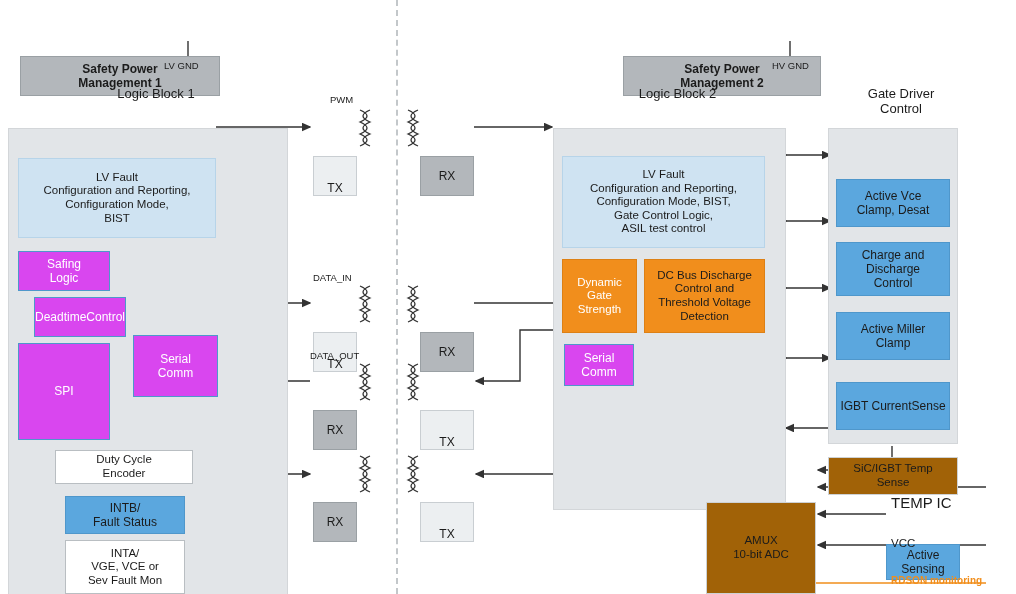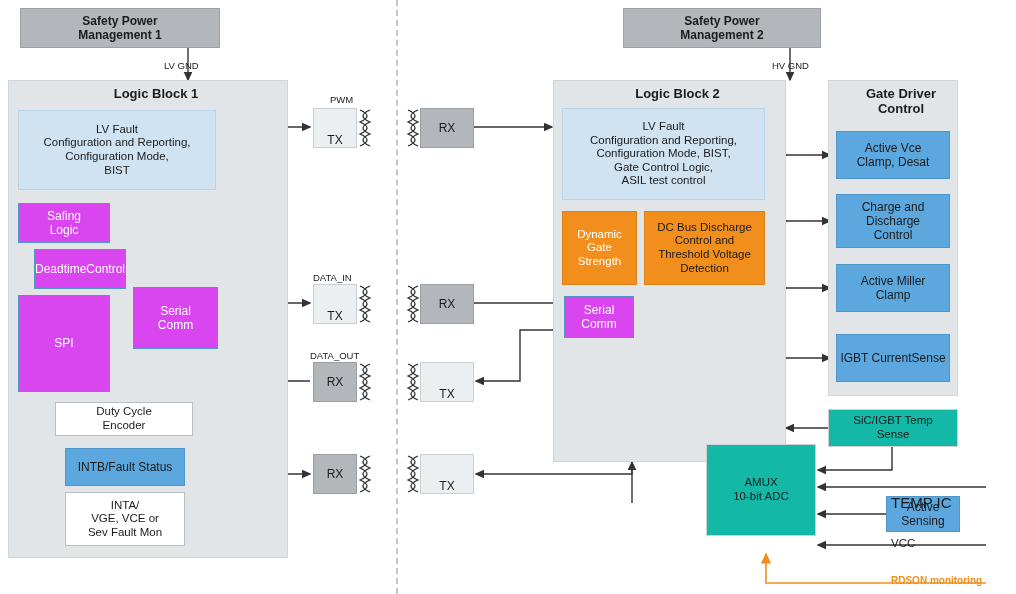--- a/index.html
+++ b/index.html
@@ -2,36 +2,36 @@
 <html><head>
 <meta charset="utf-8">
 <style>
   html,body{margin:0;padding:0;}
   body{
     width:1016px;height:594px;position:relative;overflow:hidden;
     background:#ffffff;
     font-family:"Liberation Sans", sans-serif;
     color:#1b1b1b;
   }
-  .box{position:absolute;box-sizing:border-box;display:flex;align-items:center;justify-content:center;text-align:center;line-height:1.18;}
+  .box{position:absolute;box-sizing:border-box;display:flex;align-items:center;justify-content:center;text-align:center;line-height:1.18;margin-top:48px;}
   .lbl{position:absolute;white-space:nowrap;}
 
   
   .gray-hdr{background:#b3b7bb;border:1px solid #9aa0a4;color:#1b1b1b;font-weight:bold;font-size:12px;}
   .panel{background:#e2e5e8;border:1px solid #d3d6d9;}
-  .panel-title{position:absolute;font-weight:bold;font-size:13px;text-align:center;padding-left:8px;}
+  .panel-title{position:absolute;font-weight:normal;font-size:13px;text-align:center;padding-left:8px;}
   .blue-lt{background:#cfe3f2;border:1px solid #b7d4e9;font-size:11.5px;}
   .blue-md{background:#d946ef;border:1px solid #4f97cb;color:#ffffff;font-size:12px;}
   .blue-md2{background:#5ba7de;border:1px solid #4f97cb;color:#1b1b1b;font-size:12px;}
   .orange{background:#f18e1c;border:1px solid #dd8015;color:#ffffff;font-size:11.5px;}
   .orange2{background:#f18e1c;border:1px solid #dd8015;color:#1b1b1b;font-size:11.5px;}
   .txbox{background:#eceff1;border:1px solid #c9ced2;font-size:12px;align-items:flex-end;}
   .rxbox{background:#b3b7bb;border:1px solid #9aa0a4;font-size:12px;}
   .whitebox{background:#ffffff;border:1px solid #b9bec2;font-size:11.5px;}
-  .graybox{background:#14b8a6;border:1px solid #cdd1d4;font-size:11.5px;}
+  .graybox{background:#a16207;border:1px solid #cdd1d4;font-size:11.5px;}
   .smalllbl{font-size:9.5px;color:#1b1b1b;}
   .orangetxt{color:#f18e1c;font-size:10px;font-weight:bold;}
   .divider{position:absolute;left:396px;top:0;width:0;height:594px;border-left:2px dashed #c3c7ca;}
   svg.wires{position:absolute;left:0;top:0;width:1016px;height:594px;pointer-events:none;}
   .coil{position:absolute;}
 </style>
 </head>
 <body>
 
 <svg class="wires" viewBox="0 0 1016 594">
@@ -128,21 +128,21 @@
 <div class="box blue-md" style="left:133px;top:287px;width:85px;height:62px;flex-direction:column;">
   <span>Serial</span>
   <span>Comm</span>
 </div>
 
 <div class="box whitebox" style="left:55px;top:402px;width:138px;height:34px;flex-direction:column;">
   <span>Duty Cycle</span>
   <span>Encoder</span>
 </div>
 
-<div class="box blue-md2" style="left:65px;top:448px;width:120px;height:38px;flex-direction:row;">
+<div class="box blue-md2" style="left:65px;top:448px;width:120px;height:38px;flex-direction:column;">
   <span>INTB/</span>
   <span>Fault Status</span>
 </div>
 
 <div class="box whitebox" style="left:65px;top:492px;width:120px;height:54px;flex-direction:column;">
   <span>INTA/</span>
   <span>VGE, VCE or</span>
   <span>Sev Fault Mon</span>
 </div>
 
@@ -267,21 +267,21 @@
 <div class="box blue-md2" style="left:836px;top:334px;width:114px;height:48px;">
   <span>IGBT Current</span>
   <span>Sense</span>
 </div>
 
 <div class="box graybox" style="left:828px;top:409px;width:130px;height:38px;flex-direction:column;">
   <span>SiC/IGBT Temp</span>
   <span>Sense</span>
 </div>
 
-<div class="box graybox" style="left:706px;top:444px;width:110px;height:92px;flex-direction:column;">
+<div class="box graybox" style="left:706px;top:454px;width:110px;height:92px;flex-direction:column;">
   <span>AMUX</span>
   <span>10-bit ADC</span>
 </div>
 
 <div class="box blue-md2" style="left:886px;top:496px;width:74px;height:36px;flex-direction:column;">
   <span>Active</span>
   <span>Sensing</span>
 </div>
 
 <div class="lbl" style="left:891px;top:486px;font-size:15px;margin-top:8px;">TEMP IC</div>

